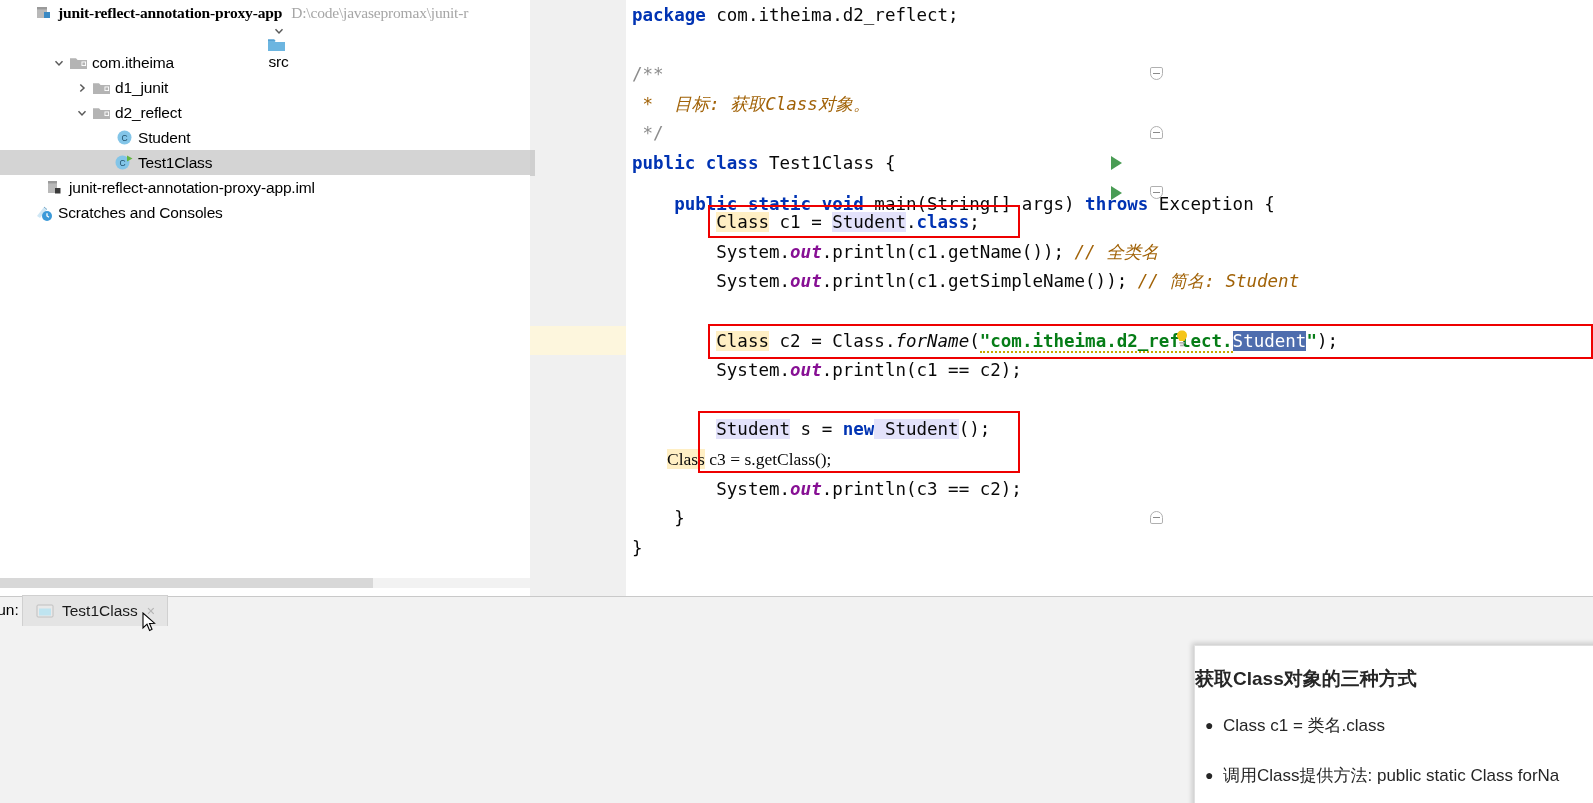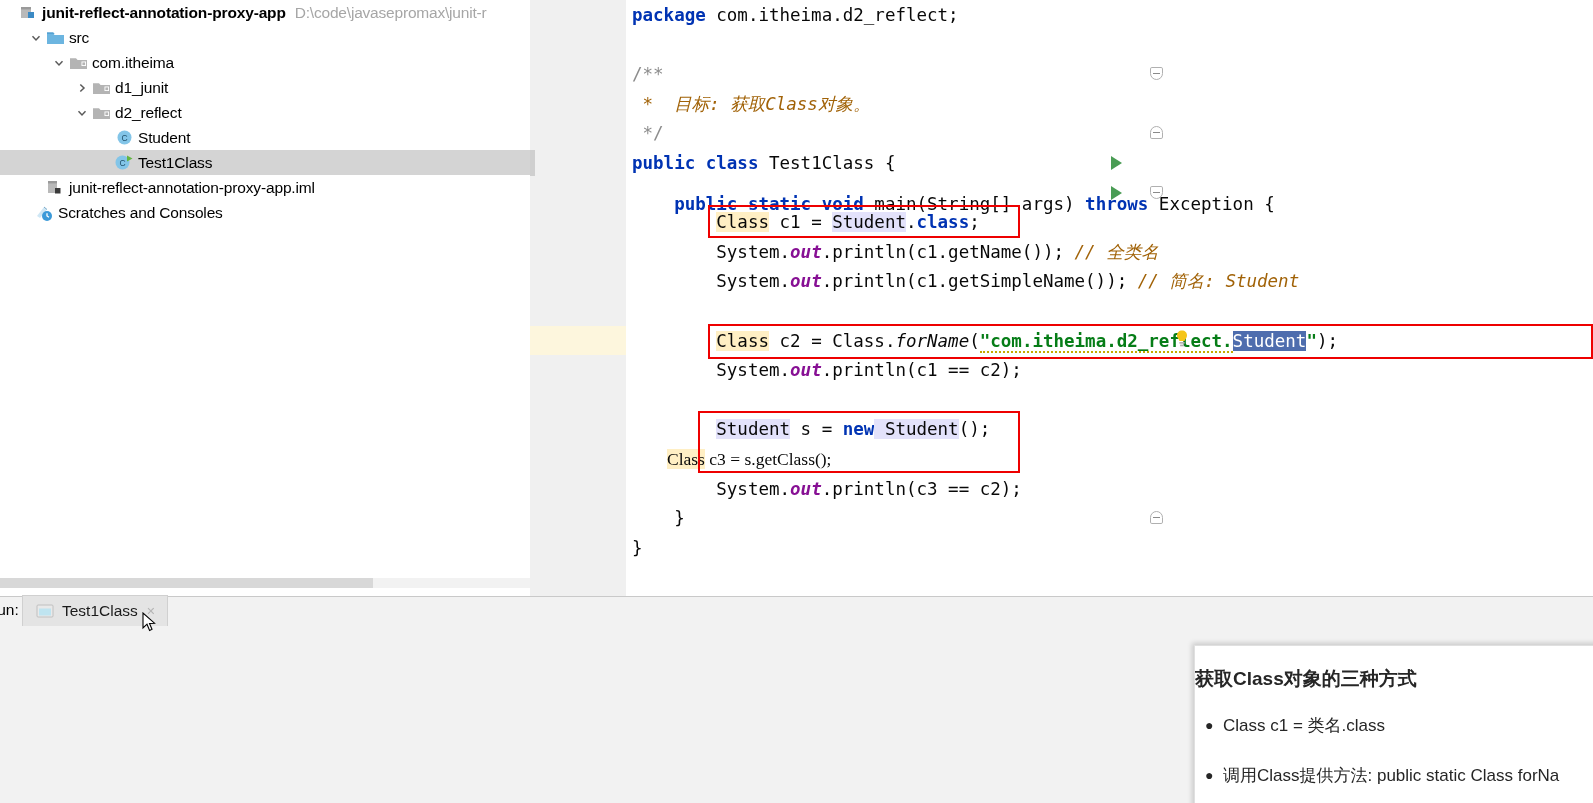--- a/index.html
+++ b/index.html
@@ -316,33 +316,33 @@
     line-height: 22px;
   }
 </style>
 </head>
 <body>
 
 <div class="app">
 
   <div class="sidebar">
     <div id="tree-host">
-        <div class="tree-row" style="padding-left: 0;">
+        <div class="tree-row" style="padding-left: 16px; font-family: Liberation Serif, serif;">
           <span class="twisty"></span>
           <span class="node-icon">
             <svg width="17" height="17" viewBox="0 0 17 17">
               <rect x="1" y="3" width="10" height="11" fill="#b9b9b9"></rect>
               <rect x="1" y="3" width="10" height="2.4" fill="#9a9a9a"></rect>
               <rect x="8" y="8" width="6" height="6" fill="#3b8ac4"></rect>
             </svg>
           </span>
           <span class="node-label bold">junit-reflect-annotation-proxy-app</span>
           <span class="node-path">D:\code\javasepromax\junit-r</span>
         </div>
-        <div class="tree-row" style="padding-left: 27px;">
+        <div class="tree-row" style="padding-left: 27px; flex-direction: column;">
           <span class="twisty">
             <svg width="12" height="12" viewBox="0 0 12 12">
               <path d="M2.5 4.3 L6 8 L9.5 4.3" stroke="#5a5a5a" stroke-width="1.5" fill="none"></path>
             </svg>
           </span>
           <span class="node-icon">
             <svg width="19" height="16" viewBox="0 0 19 16">
               <path d="M1 3.2 h6 l1.6 1.8 H18 V14 H1 Z" fill="#6cb5e0"></path>
               <path d="M1 2.2 h6.2 l1.5 1.7 H1 Z" fill="#55a2d3"></path>
             </svg>

